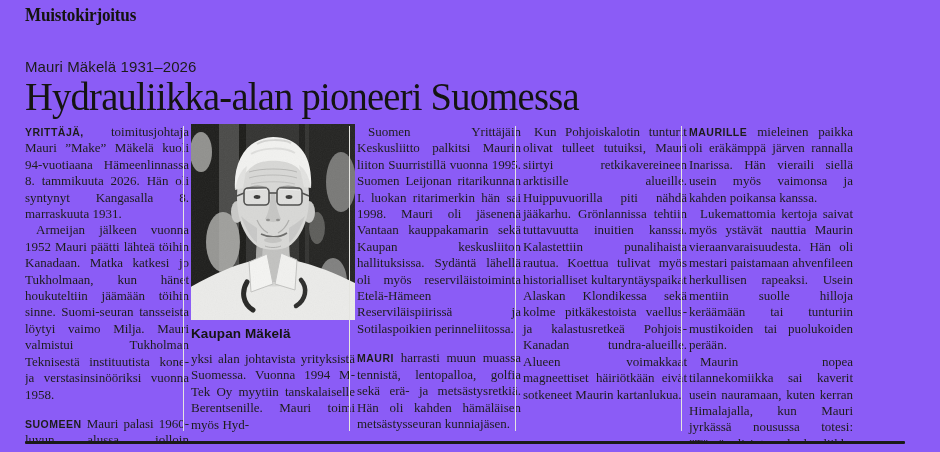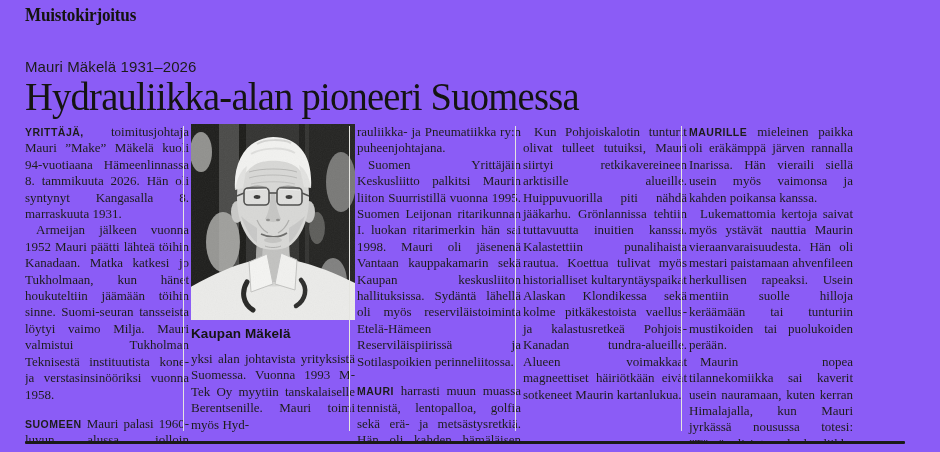--- a/index.html
+++ b/index.html
@@ -157,27 +157,26 @@
             <path d="M70,110 C78,114 88,114 96,109" stroke="#6b6b69" stroke-width="1.6" fill="none"></path>
             <ellipse cx="82" cy="116" rx="9" ry="3" fill="#c4c4c2"></ellipse>
             <path d="M74,122 C78,124 86,124 90,122" stroke="#b0b0ae" stroke-width="1" fill="none"></path>
 
             <rect width="164" height="196" filter="url(#grain)" opacity=".07"></rect>
           </g>
         </svg>
         <figcaption>Kaupan Mäkelä</figcaption>
       </figure>
       <div class="paras">
-          <p class="">yksi alan johtavista yrityksistä Suomessa. Vuonna 1993 M-Tek Oy myytiin tanskalaiselle Berentsenille. Mauri toimi myös Hyd-</p>
+          <p class="">yksi alan johtavista yrityksistä Suomessa. Vuonna 1994 M-Tek Oy myytiin tanskalaiselle Berentsenille. Mauri toimi myös Hyd-</p>
         </div>
     </div>
 
     <div class="col">
       <div class="paras">
-          <p class="">rauliikka- ja Pneumatiikka ry:n puheenjohtajana.</p>
           <p class="indented">Suomen Yrittäjäin Keskusliitto palkitsi Maurin liiton Suurristillä vuonna 1995. Suomen Leijonan ritarikunnan I. luokan ritarimerkin hän sai 1998. Mauri oli jäsenenä Vantaan kauppakamarin sekä Kaupan keskusliiton hallituksissa. Sydäntä lähellä oli myös reserviläistoiminta Etelä-Hämeen Reserviläispiirissä ja Sotilaspoikien perinneliitossa.</p>
           <p class="lead-para "><span class="lead">MAURI </span>harrasti muun muassa tennistä, lentopalloa, golfia sekä erä- ja metsästysretkiä. Hän oli kahden hämäläisen metsästysseuran kunniajäsen.</p>
         </div>
     </div>
 
     <div class="col">
       <div class="paras">
           <p class="indented">Kun Pohjoiskalotin tunturit olivat tulleet tutuiksi, Mauri siirtyi retkikavereineen arktisille alueille. Huippuvuorilla piti nähdä jääkarhu. Grönlannissa tehtiin tuttavuutta inuitien kanssa. Kalastettiin punalihaista rautua. Koettua tulivat myös historialliset kultaryntäyspaikat Alaskan Klondikessa sekä kolme pitkäkestoista vaellus- ja kalastusretkeä Pohjois-Kanadan tundra-alueille. Alueen voimakkaat magneettiset häiriötkään eivät sotkeneet Maurin kartanlukua.</p>
         </div>
     </div>

